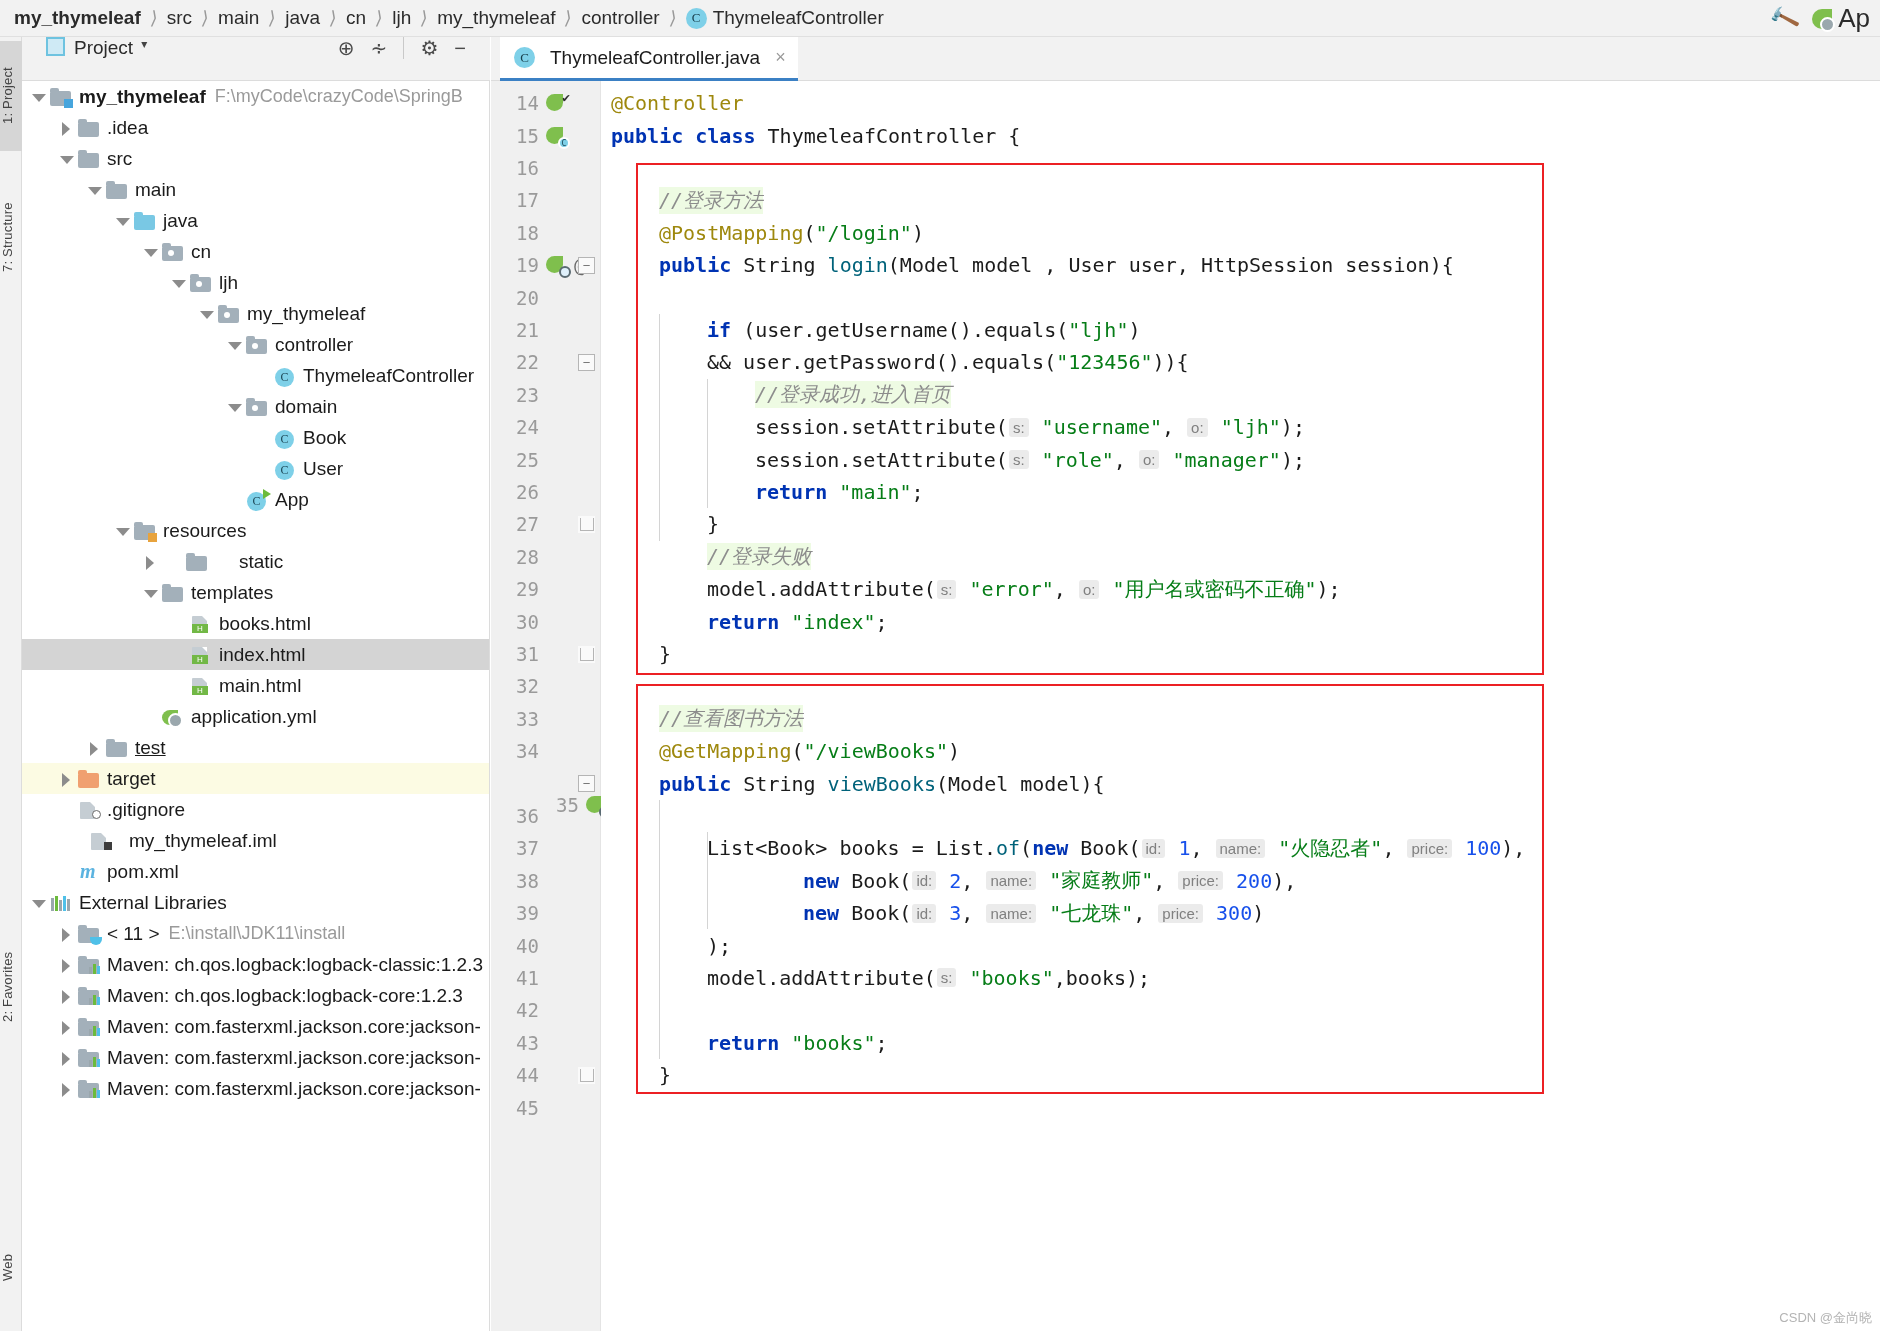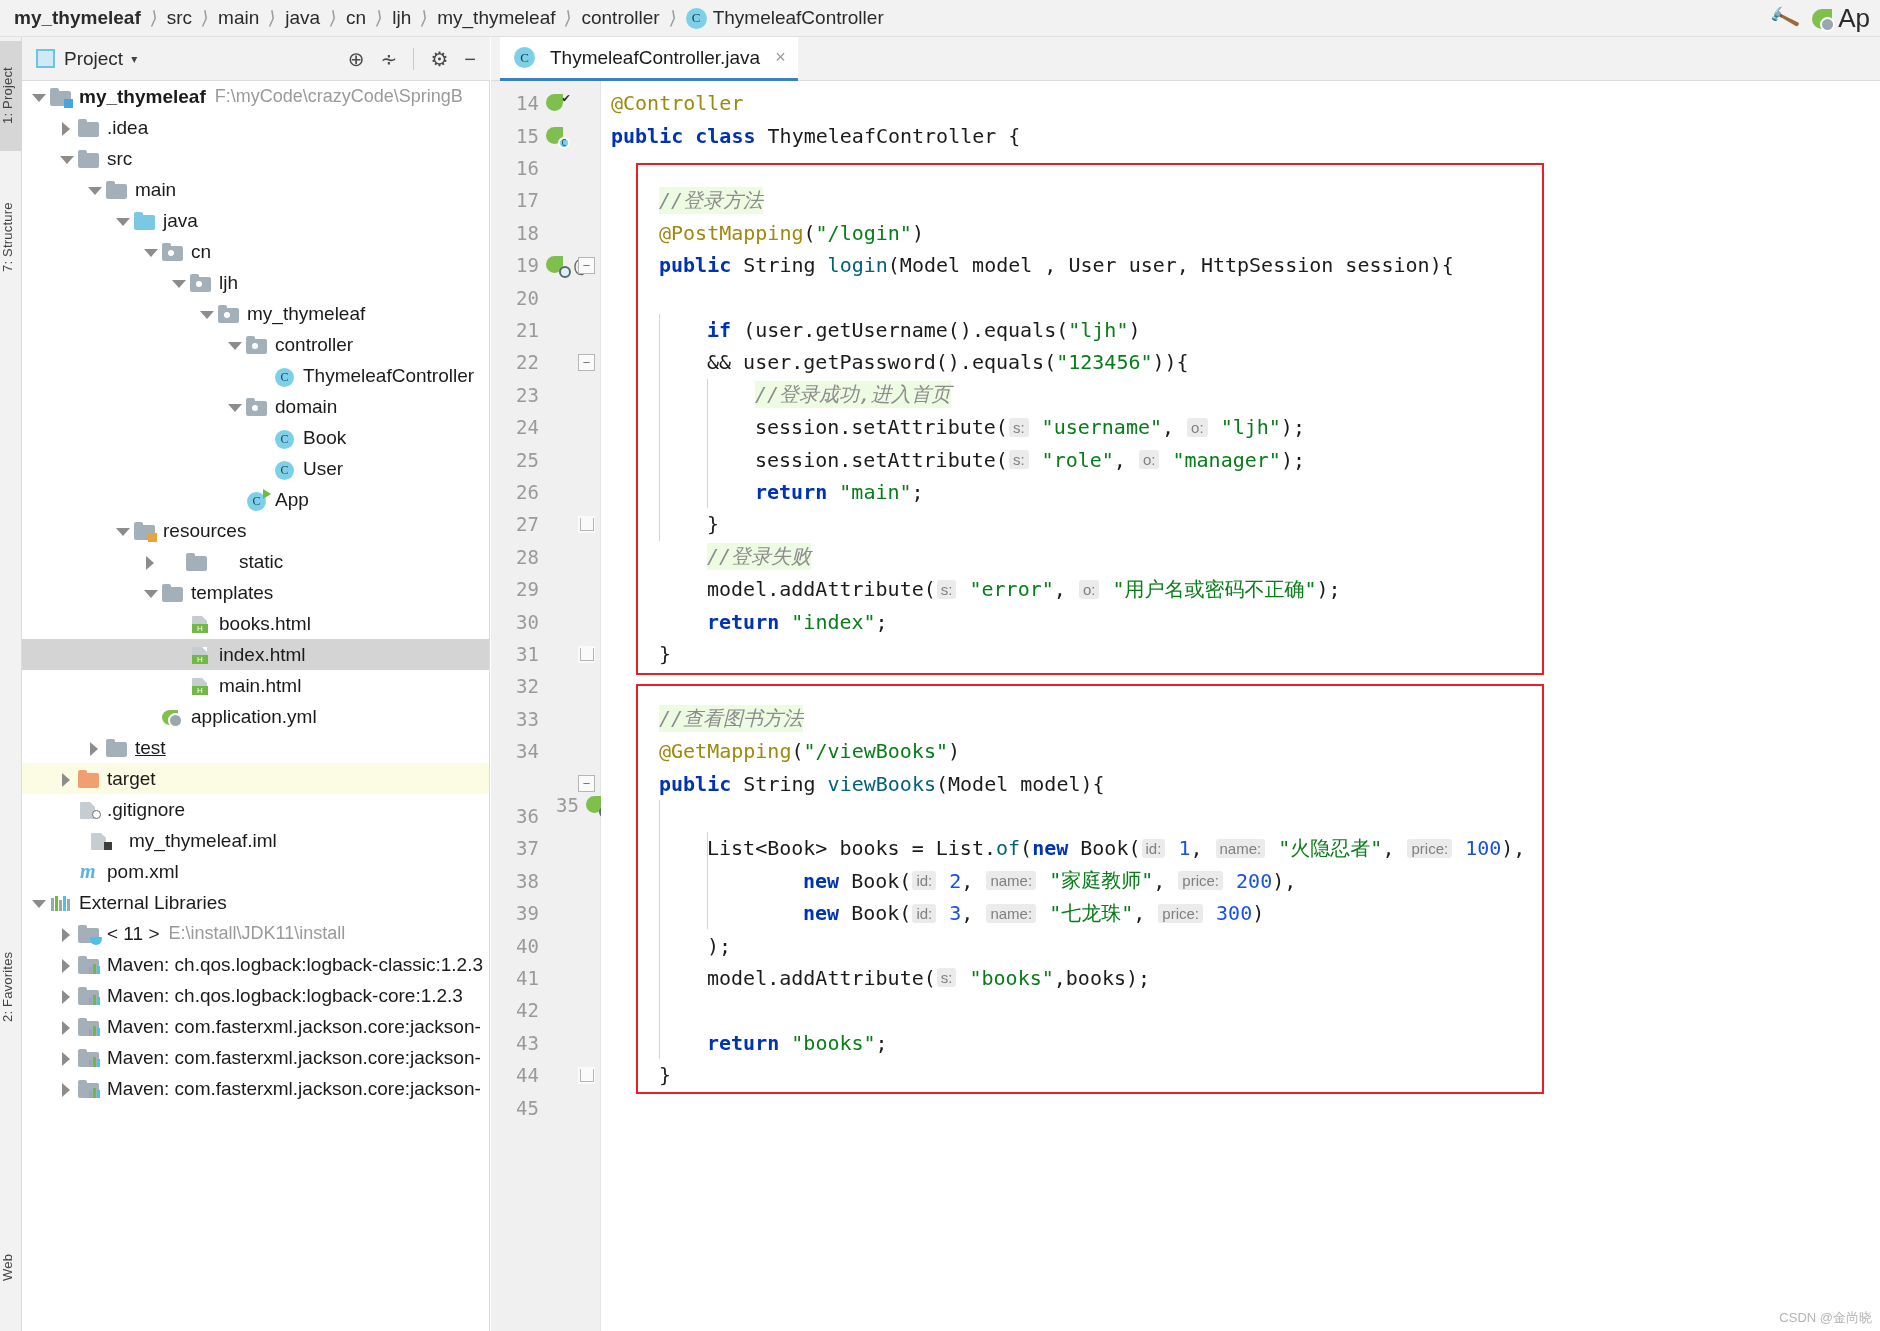--- a/index.html
+++ b/index.html
@@ -57,21 +57,21 @@
     writing-mode: vertical-rl; transform: rotate(180deg);
     font-size: 13px; color: #444; text-align: center; white-space: nowrap;
     letter-spacing: .2px;
   }
   .vtab.active { background: #d6d6d6; }
 
   
   .panel-header {
     position: absolute; left: 22px; top: 37px; width: 468px; height: 44px;
     background: #f2f2f2; border-bottom: 1px solid #dcdcdc;
-    display: flex; align-items: center; padding: 0 14px;
+    display: flex; align-items: flex-start; padding: 0 24px;
   }
   .panel-sq {
     width: 19px; height: 19px; border: 2px solid #6ec3e0; background: #cfeaf5;
     margin-right: 9px;
   }
   .panel-title { font-size: 19px; color: #2b2b2b; }
   .panel-caret { margin-left: 8px; font-size: 12px; color: #444; }
   .panel-actions {
     margin-left: auto; display: flex; align-items: center; gap: 16px;
     color: #4a4a4a;

